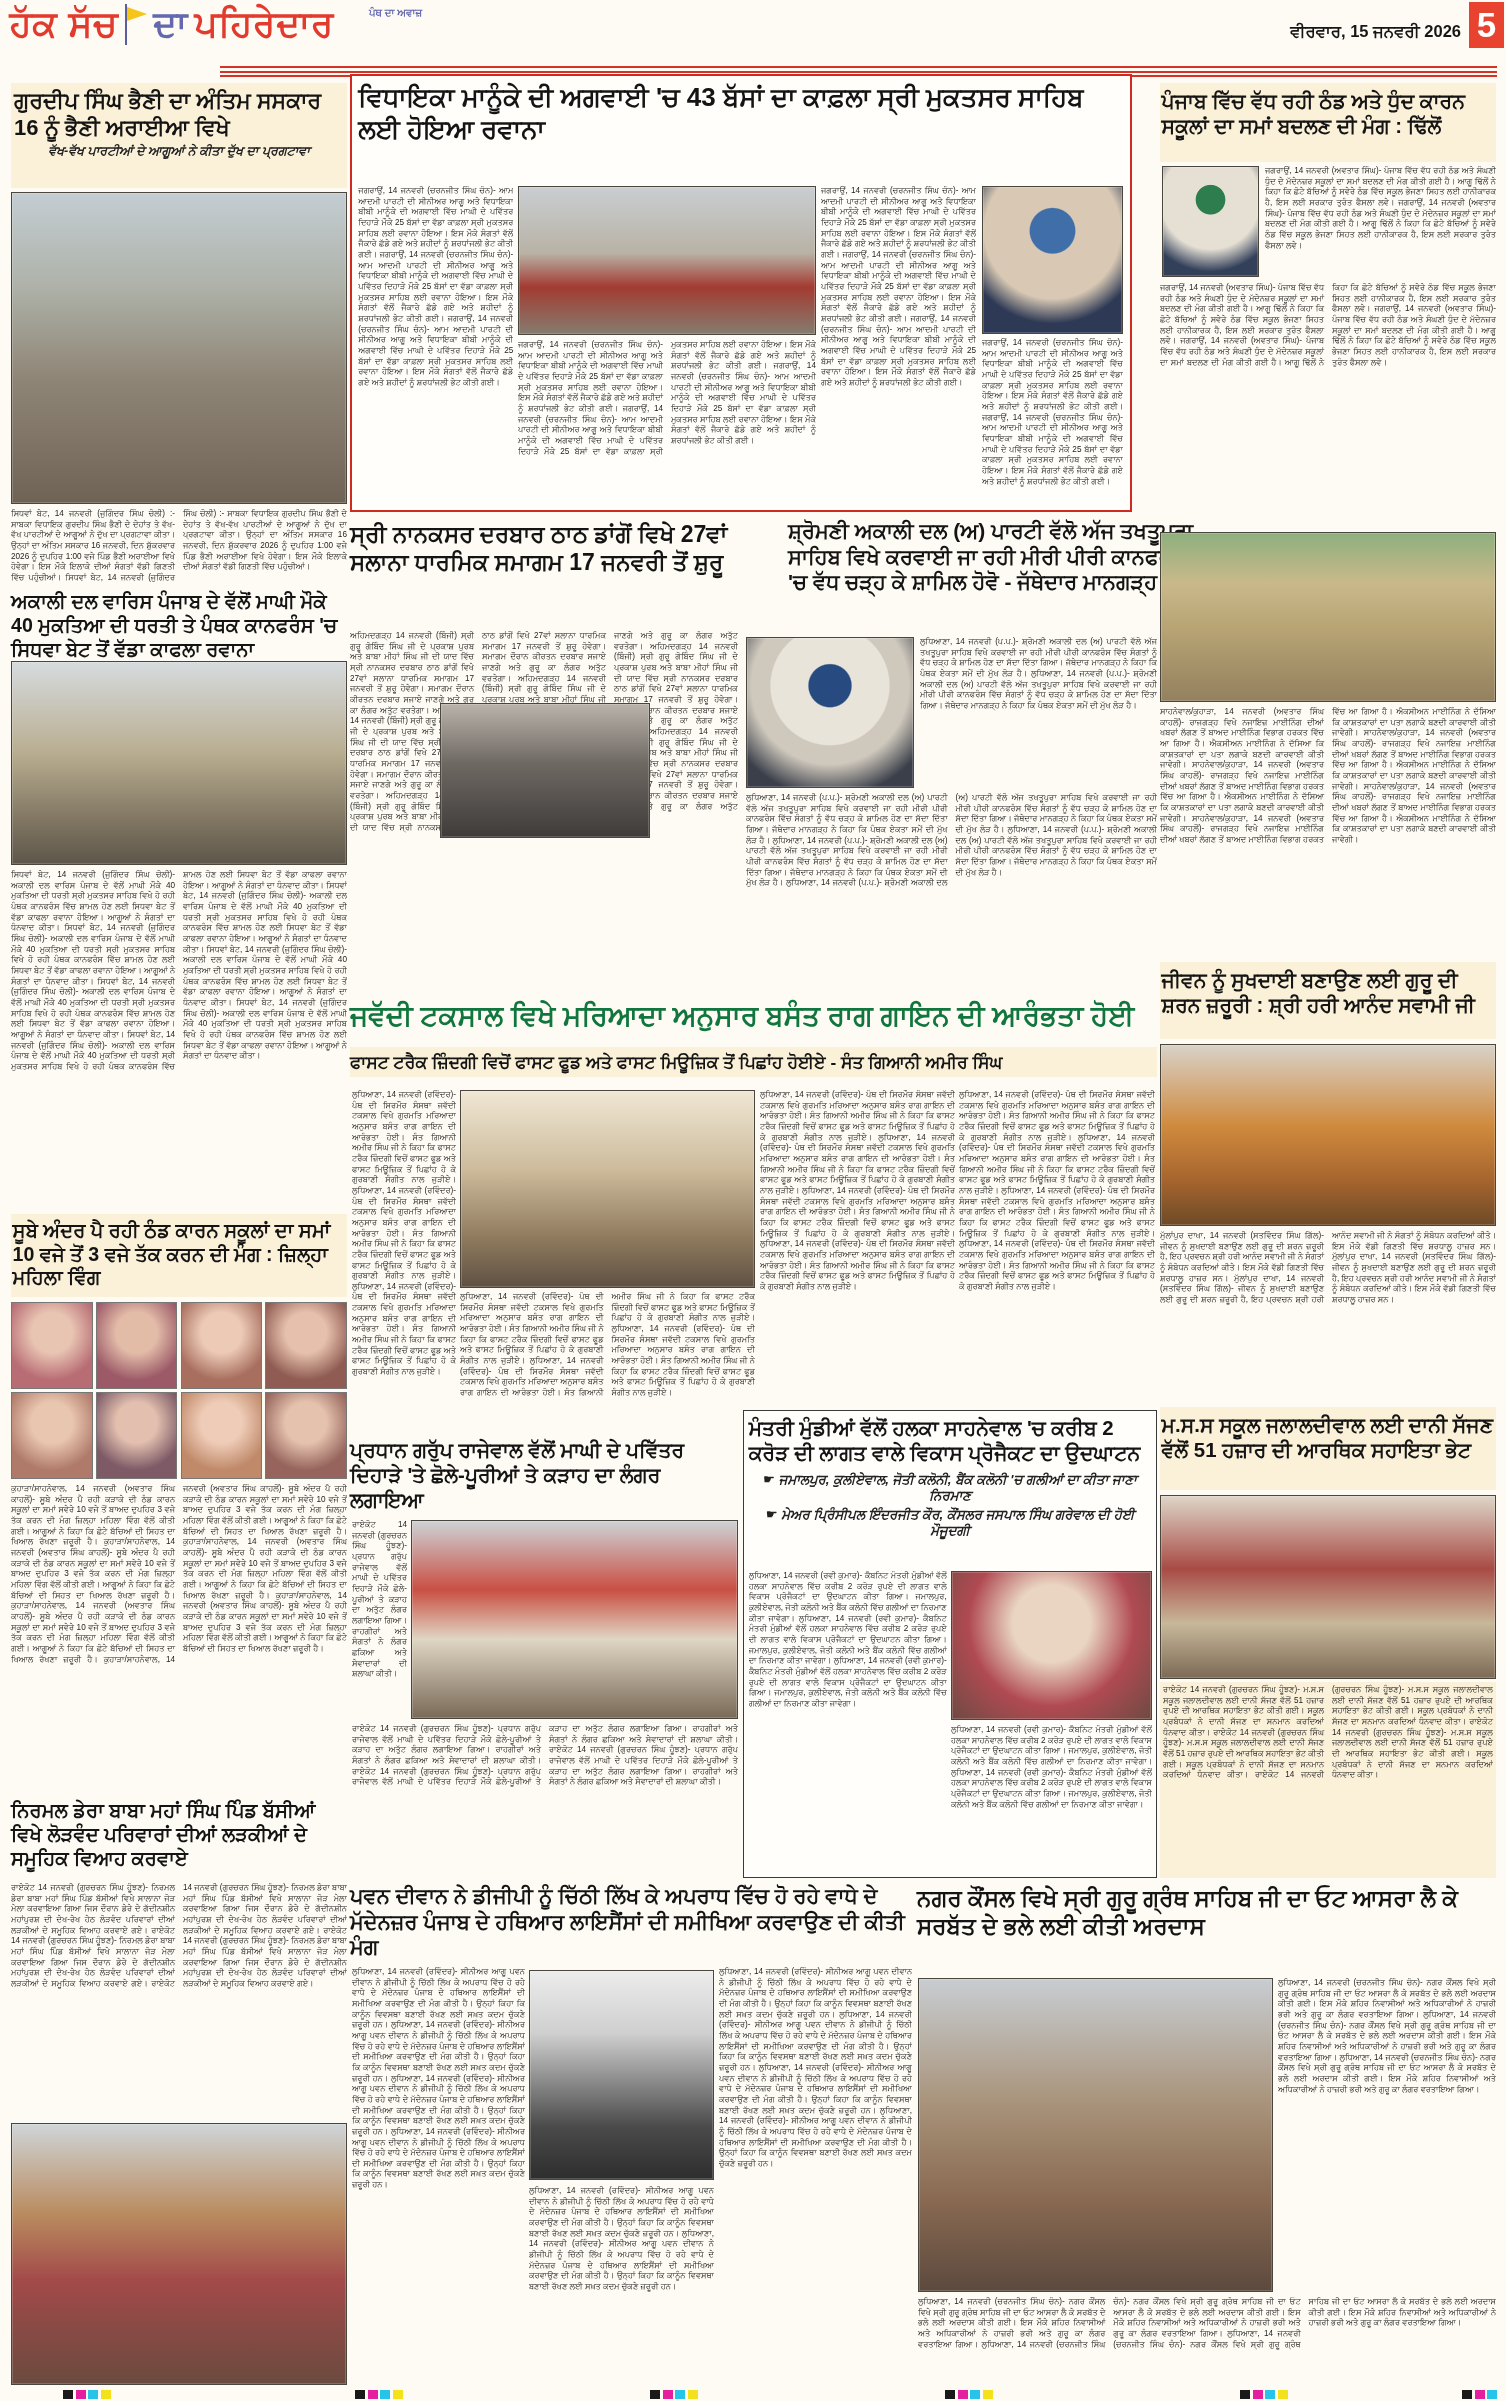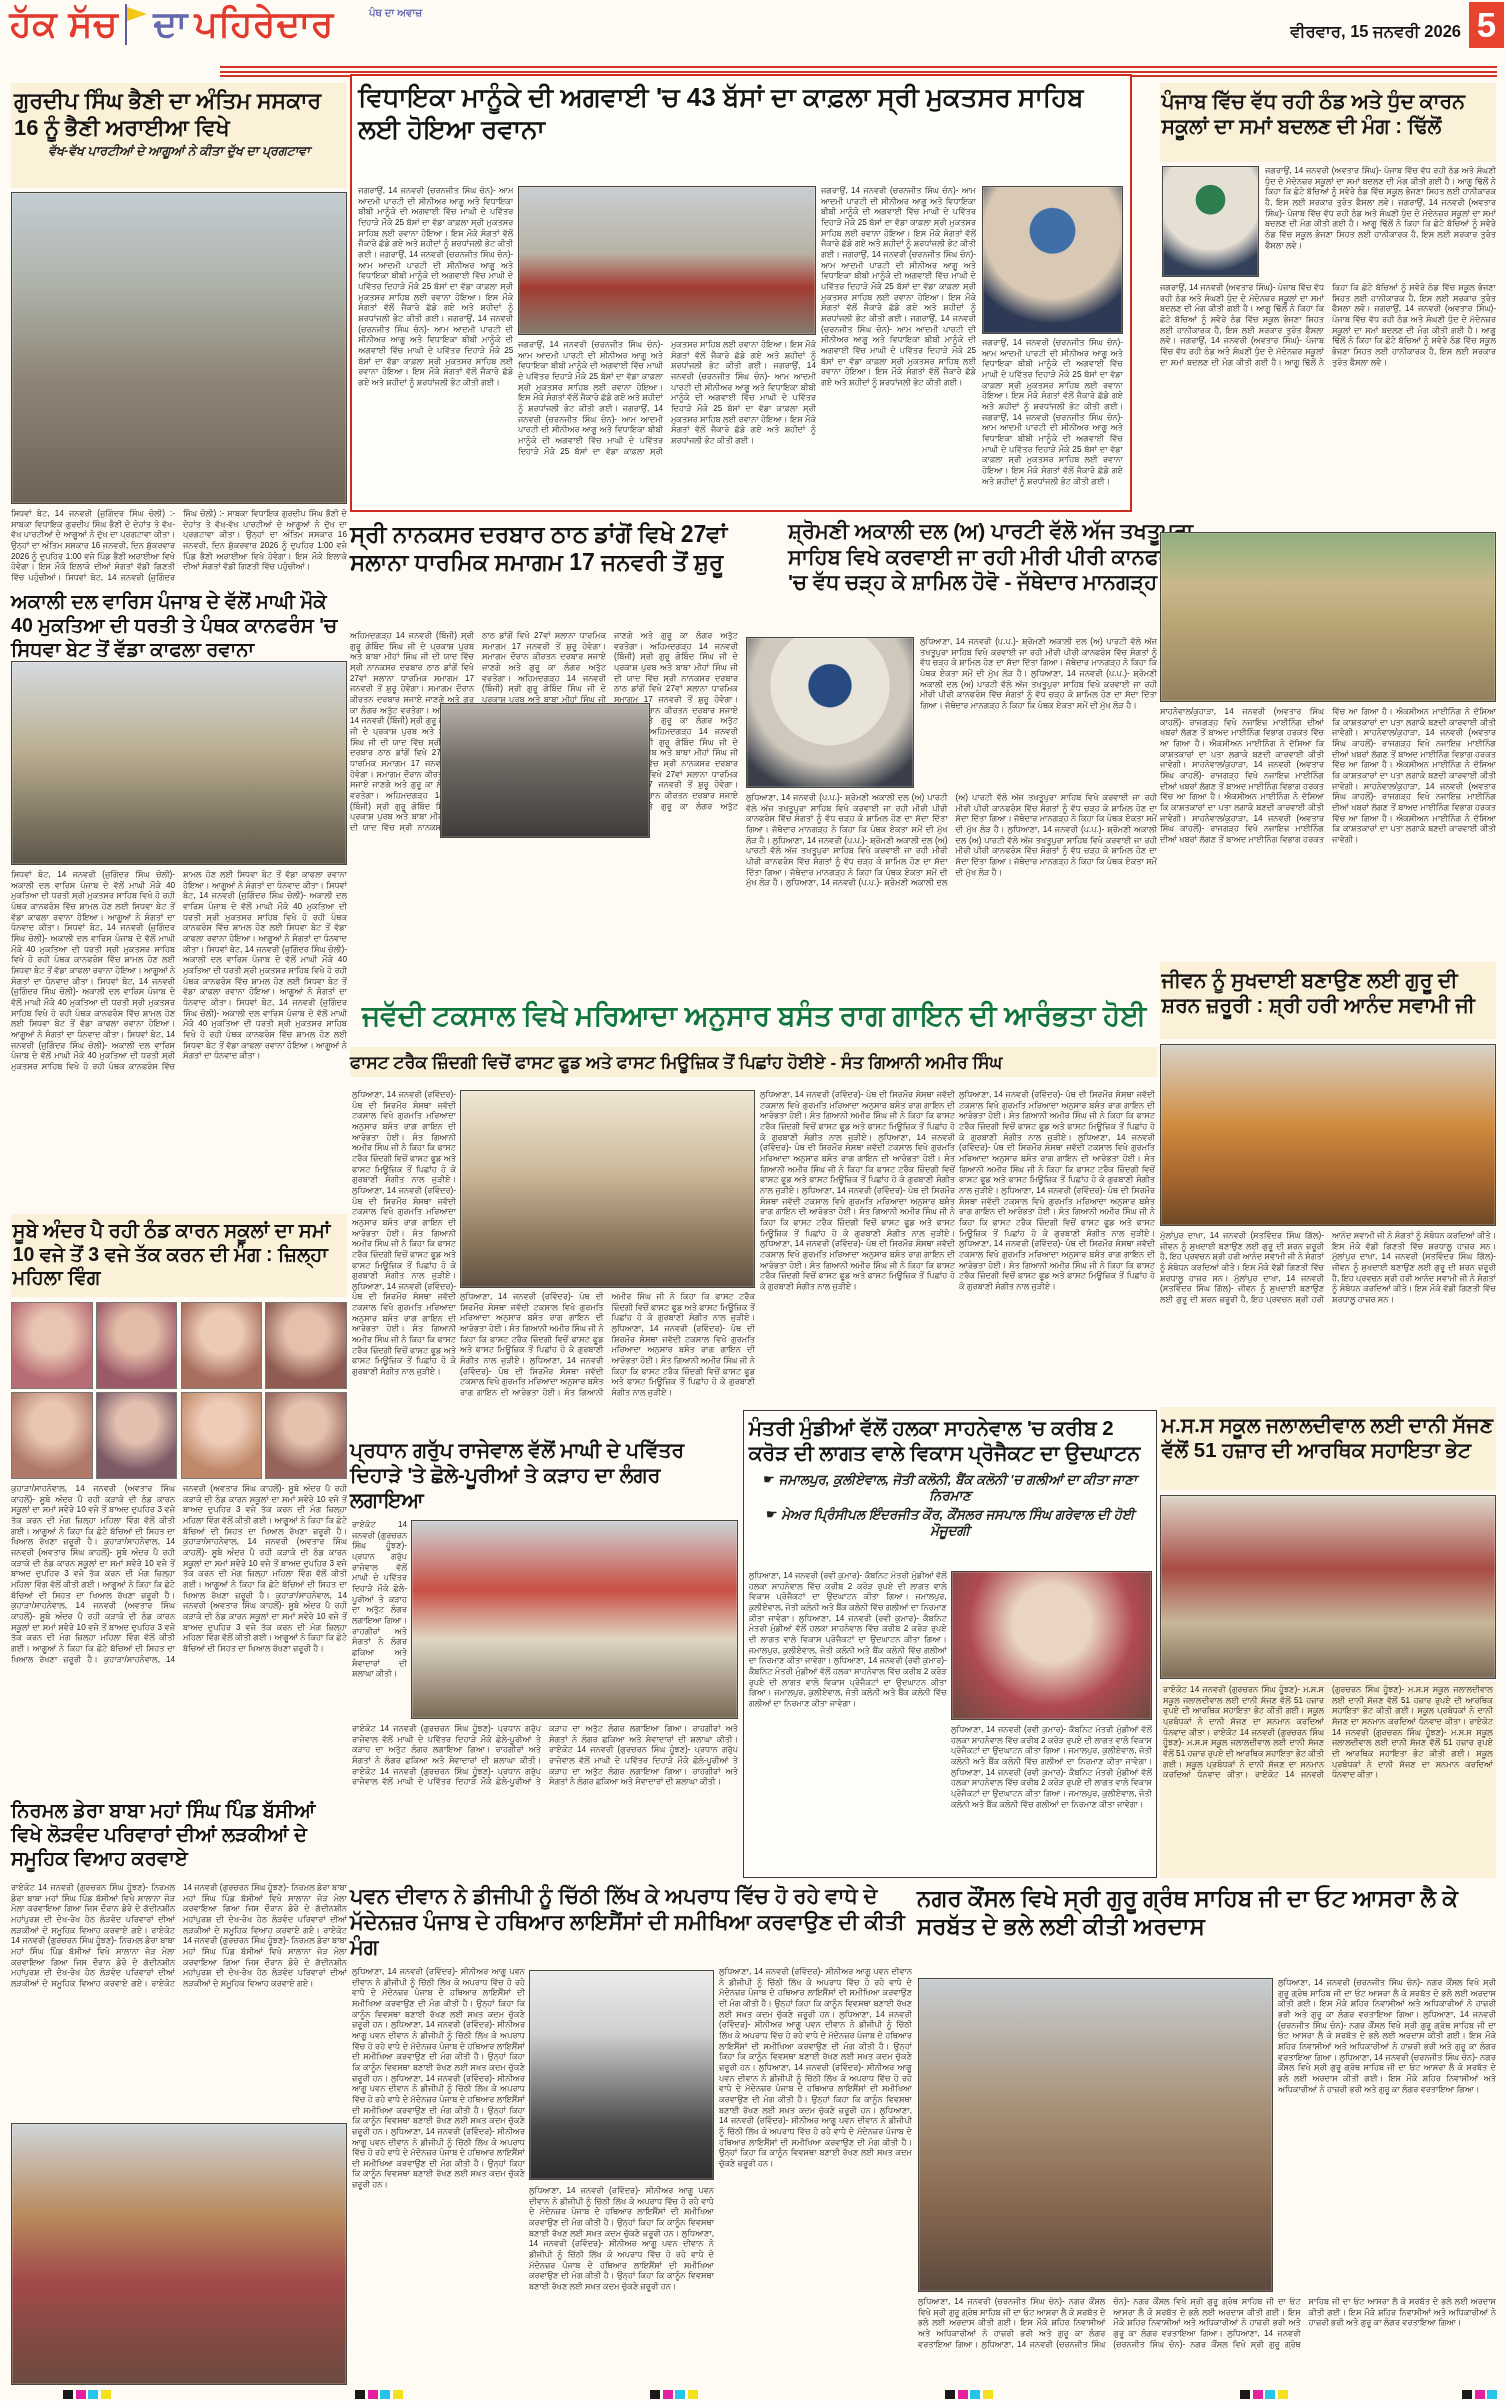--- a/index.html
+++ b/index.html
@@ -91,21 +91,21 @@
 
   <div class="abs head" style="left:350px;top:520px;width:388px;font-size:23px;">ਸ੍ਰੀ ਨਾਨਕਸਰ ਦਰਬਾਰ ਠਾਠ ਡਾਂਗੋਂ ਵਿਖੇ 27ਵਾਂ ਸਲਾਨਾ ਧਾਰਮਿਕ ਸਮਾਗਮ 17 ਜਨਵਰੀ ਤੋਂ ਸ਼ੁਰੂ</div>
   <div class="abs body-text cols3" style="left:350px;top:631px;width:388px;height:363px;">ਅਹਿਮਦਗੜ੍ਹ 14 ਜਨਵਰੀ (ਬਿੰਜੀ) ਸ੍ਰੀ ਗੁਰੂ ਗੋਬਿੰਦ ਸਿੰਘ ਜੀ ਦੇ ਪ੍ਰਕਾਸ਼ ਪੁਰਬ ਅਤੇ ਬਾਬਾ ਮੀਹਾਂ ਸਿੰਘ ਜੀ ਦੀ ਯਾਦ ਵਿੱਚ ਸ੍ਰੀ ਨਾਨਕਸਰ ਦਰਬਾਰ ਠਾਠ ਡਾਂਗੋਂ ਵਿਖੇ 27ਵਾਂ ਸਲਾਨਾ ਧਾਰਮਿਕ ਸਮਾਗਮ 17 ਜਨਵਰੀ ਤੋਂ ਸ਼ੁਰੂ ਹੋਵੇਗਾ। ਸਮਾਗਮ ਦੌਰਾਨ ਕੀਰਤਨ ਦਰਬਾਰ ਸਜਾਏ ਜਾਣਗੇ ਅਤੇ ਗੁਰੂ ਕਾ ਲੰਗਰ ਅਤੁੱਟ ਵਰਤੇਗਾ।  ਅਹਿਮਦਗੜ੍ਹ 14 ਜਨਵਰੀ (ਬਿੰਜੀ) ਸ੍ਰੀ ਗੁਰੂ ਗੋਬਿੰਦ ਸਿੰਘ ਜੀ ਦੇ ਪ੍ਰਕਾਸ਼ ਪੁਰਬ ਅਤੇ ਬਾਬਾ ਮੀਹਾਂ ਸਿੰਘ ਜੀ ਦੀ ਯਾਦ ਵਿੱਚ ਸ੍ਰੀ ਨਾਨਕਸਰ ਦਰਬਾਰ ਠਾਠ ਡਾਂਗੋਂ ਵਿਖੇ 27ਵਾਂ ਸਲਾਨਾ ਧਾਰਮਿਕ ਸਮਾਗਮ 17 ਜਨਵਰੀ ਤੋਂ ਸ਼ੁਰੂ ਹੋਵੇਗਾ। ਸਮਾਗਮ ਦੌਰਾਨ ਕੀਰਤਨ ਦਰਬਾਰ ਸਜਾਏ ਜਾਣਗੇ ਅਤੇ ਗੁਰੂ ਕਾ ਲੰਗਰ ਅਤੁੱਟ ਵਰਤੇਗਾ।  ਅਹਿਮਦਗੜ੍ਹ 14 ਜਨਵਰੀ (ਬਿੰਜੀ) ਸ੍ਰੀ ਗੁਰੂ ਗੋਬਿੰਦ ਸਿੰਘ ਜੀ ਦੇ ਪ੍ਰਕਾਸ਼ ਪੁਰਬ ਅਤੇ ਬਾਬਾ ਮੀਹਾਂ ਸਿੰਘ ਜੀ ਦੀ ਯਾਦ ਵਿੱਚ ਸ੍ਰੀ ਨਾਨਕਸਰ ਦਰਬਾਰ ਠਾਠ ਡਾਂਗੋਂ ਵਿਖੇ 27ਵਾਂ ਸਲਾਨਾ ਧਾਰਮਿਕ ਸਮਾਗਮ 17 ਜਨਵਰੀ ਤੋਂ ਸ਼ੁਰੂ ਹੋਵੇਗਾ। ਸਮਾਗਮ ਦੌਰਾਨ ਕੀਰਤਨ ਦਰਬਾਰ ਸਜਾਏ ਜਾਣਗੇ ਅਤੇ ਗੁਰੂ ਕਾ ਲੰਗਰ ਅਤੁੱਟ ਵਰਤੇਗਾ।  ਅਹਿਮਦਗੜ੍ਹ 14 ਜਨਵਰੀ (ਬਿੰਜੀ) ਸ੍ਰੀ ਗੁਰੂ ਗੋਬਿੰਦ ਸਿੰਘ ਜੀ ਦੇ ਪ੍ਰਕਾਸ਼ ਪੁਰਬ ਅਤੇ ਬਾਬਾ ਮੀਹਾਂ ਸਿੰਘ ਜੀ ਦੀ ਯਾਦ ਵਿੱਚ ਸ੍ਰੀ ਨਾਨਕਸਰ ਦਰਬਾਰ ਠਾਠ ਡਾਂਗੋਂ ਵਿਖੇ 27ਵਾਂ ਸਲਾਨਾ ਧਾਰਮਿਕ ਸਮਾਗਮ 17 ਜਨਵਰੀ ਤੋਂ ਸ਼ੁਰੂ ਹੋਵੇਗਾ। ਸਮਾਗਮ ਦੌਰਾਨ ਕੀਰਤਨ ਦਰਬਾਰ ਸਜਾਏ ਜਾਣਗੇ ਅਤੇ ਗੁਰੂ ਕਾ ਲੰਗਰ ਅਤੁੱਟ ਵਰਤੇਗਾ।  ਅਹਿਮਦਗੜ੍ਹ 14 ਜਨਵਰੀ (ਬਿੰਜੀ) ਸ੍ਰੀ ਗੁਰੂ ਗੋਬਿੰਦ ਸਿੰਘ ਜੀ ਦੇ ਪ੍ਰਕਾਸ਼ ਪੁਰਬ ਅਤੇ ਬਾਬਾ ਮੀਹਾਂ ਸਿੰਘ ਜੀ ਦੀ ਯਾਦ ਵਿੱਚ ਸ੍ਰੀ ਨਾਨਕਸਰ ਦਰਬਾਰ ਠਾਠ ਡਾਂਗੋਂ ਵਿਖੇ 27ਵਾਂ ਸਲਾਨਾ ਧਾਰਮਿਕ ਸਮਾਗਮ 17 ਜਨਵਰੀ ਤੋਂ ਸ਼ੁਰੂ ਹੋਵੇਗਾ। ਸਮਾਗਮ ਦੌਰਾਨ ਕੀਰਤਨ ਦਰਬਾਰ ਸਜਾਏ ਜਾਣਗੇ ਅਤੇ ਗੁਰੂ ਕਾ ਲੰਗਰ ਅਤੁੱਟ ਵਰਤੇਗਾ।  ਅਹਿਮਦਗੜ੍ਹ 14 ਜਨਵਰੀ (ਬਿੰਜੀ) ਸ੍ਰੀ ਗੁਰੂ ਗੋਬਿੰਦ ਸਿੰਘ ਜੀ ਦੇ ਪ੍ਰਕਾਸ਼ ਪੁਰਬ ਅਤੇ ਬਾਬਾ ਮੀਹਾਂ ਸਿੰਘ ਜੀ ਦੀ ਯਾਦ ਵਿੱਚ ਸ੍ਰੀ ਨਾਨਕਸਰ ਦਰਬਾਰ ਠਾਠ ਡਾਂਗੋਂ ਵਿਖੇ 27ਵਾਂ ਸਲਾਨਾ ਧਾਰਮਿਕ ਸਮਾਗਮ 17 ਜਨਵਰੀ ਤੋਂ ਸ਼ੁਰੂ ਹੋਵੇਗਾ। ਸਮਾਗਮ ਦੌਰਾਨ ਕੀਰਤਨ ਦਰਬਾਰ ਸਜਾਏ ਜਾਣਗੇ ਅਤੇ ਗੁਰੂ ਕਾ ਲੰਗਰ ਅਤੁੱਟ ਵਰਤੇਗਾ।  ਅਹਿਮਦਗੜ੍ਹ 14 ਜਨਵਰੀ (ਬਿੰਜੀ) ਸ੍ਰੀ ਗੁਰੂ ਗੋਬਿੰਦ ਸਿੰਘ ਜੀ ਦੇ ਪ੍ਰਕਾਸ਼ ਪੁਰਬ ਅਤੇ ਬਾਬਾ ਮੀਹਾਂ ਸਿੰਘ ਜੀ ਦੀ ਯਾਦ ਵਿੱਚ ਸ੍ਰੀ ਨਾਨਕਸਰ ਦਰਬਾਰ ਠਾਠ ਡਾਂਗੋਂ ਵਿਖੇ 27ਵਾਂ ਸਲਾਨਾ ਧਾਰਮਿਕ ਸਮਾਗਮ 17 ਜਨਵਰੀ ਤੋਂ ਸ਼ੁਰੂ ਹੋਵੇਗਾ। ਸਮਾਗਮ ਦੌਰਾਨ ਕੀਰਤਨ ਦਰਬਾਰ ਸਜਾਏ ਜਾਣਗੇ ਅਤੇ ਗੁਰੂ ਕਾ ਲੰਗਰ ਅਤੁੱਟ ਵਰਤੇਗਾ।  </div>
   <div class="abs photo" style="left:440px;top:703px;width:210px;height:135px;background:linear-gradient(180deg,#b9b3ab 0%,#6e6862 45%,#3e3c3a 100%);"></div>
 
   <div class="abs head" style="left:788px;top:518px;width:414px;font-size:21px;">ਸ਼੍ਰੋਮਣੀ ਅਕਾਲੀ ਦਲ (ਅ) ਪਾਰਟੀ ਵੱਲੋ ਅੱਜ ਤਖਤੂਪੁਰਾ ਸਾਹਿਬ ਵਿਖੇ ਕਰਵਾਈ ਜਾ ਰਹੀ ਮੀਰੀ ਪੀਰੀ ਕਾਨਫਰੰਸ 'ਚ ਵੱਧ ਚੜ੍ਹ ਕੇ ਸ਼ਾਮਿਲ ਹੋਵੋ - ਜੱਥੇਦਾਰ ਮਾਨਗੜ੍ਹ</div>
   <div class="abs photo" style="left:746px;top:637px;width:168px;height:151px;background:radial-gradient(circle at 50% 32%,#274a80 0 16%,#e9e4da 17% 45%,#cfc8bc 46% 60%,#3a3f4a 85%);"></div>
   <div class="abs body-text" style="left:920px;top:637px;width:237px;height:151px;">ਲੁਧਿਆਣਾ, 14 ਜਨਵਰੀ (ਪ.ਪ.)- ਸ਼੍ਰੋਮਣੀ ਅਕਾਲੀ ਦਲ (ਅ) ਪਾਰਟੀ ਵੱਲੋ ਅੱਜ ਤਖਤੂਪੁਰਾ ਸਾਹਿਬ ਵਿਖੇ ਕਰਵਾਈ ਜਾ ਰਹੀ ਮੀਰੀ ਪੀਰੀ ਕਾਨਫਰੰਸ ਵਿੱਚ ਸੰਗਤਾਂ ਨੂੰ ਵੱਧ ਚੜ੍ਹ ਕੇ ਸ਼ਾਮਿਲ ਹੋਣ ਦਾ ਸੱਦਾ ਦਿੱਤਾ ਗਿਆ। ਜੱਥੇਦਾਰ ਮਾਨਗੜ੍ਹ ਨੇ ਕਿਹਾ ਕਿ ਪੰਥਕ ਏਕਤਾ ਸਮੇਂ ਦੀ ਮੁੱਖ ਲੋੜ ਹੈ।  ਲੁਧਿਆਣਾ, 14 ਜਨਵਰੀ (ਪ.ਪ.)- ਸ਼੍ਰੋਮਣੀ ਅਕਾਲੀ ਦਲ (ਅ) ਪਾਰਟੀ ਵੱਲੋ ਅੱਜ ਤਖਤੂਪੁਰਾ ਸਾਹਿਬ ਵਿਖੇ ਕਰਵਾਈ ਜਾ ਰਹੀ ਮੀਰੀ ਪੀਰੀ ਕਾਨਫਰੰਸ ਵਿੱਚ ਸੰਗਤਾਂ ਨੂੰ ਵੱਧ ਚੜ੍ਹ ਕੇ ਸ਼ਾਮਿਲ ਹੋਣ ਦਾ ਸੱਦਾ ਦਿੱਤਾ ਗਿਆ। ਜੱਥੇਦਾਰ ਮਾਨਗੜ੍ਹ ਨੇ ਕਿਹਾ ਕਿ ਪੰਥਕ ਏਕਤਾ ਸਮੇਂ ਦੀ ਮੁੱਖ ਲੋੜ ਹੈ।  </div>
   <div class="abs body-text cols2" style="left:746px;top:793px;width:411px;height:201px;">ਲੁਧਿਆਣਾ, 14 ਜਨਵਰੀ (ਪ.ਪ.)- ਸ਼੍ਰੋਮਣੀ ਅਕਾਲੀ ਦਲ (ਅ) ਪਾਰਟੀ ਵੱਲੋ ਅੱਜ ਤਖਤੂਪੁਰਾ ਸਾਹਿਬ ਵਿਖੇ ਕਰਵਾਈ ਜਾ ਰਹੀ ਮੀਰੀ ਪੀਰੀ ਕਾਨਫਰੰਸ ਵਿੱਚ ਸੰਗਤਾਂ ਨੂੰ ਵੱਧ ਚੜ੍ਹ ਕੇ ਸ਼ਾਮਿਲ ਹੋਣ ਦਾ ਸੱਦਾ ਦਿੱਤਾ ਗਿਆ। ਜੱਥੇਦਾਰ ਮਾਨਗੜ੍ਹ ਨੇ ਕਿਹਾ ਕਿ ਪੰਥਕ ਏਕਤਾ ਸਮੇਂ ਦੀ ਮੁੱਖ ਲੋੜ ਹੈ।  ਲੁਧਿਆਣਾ, 14 ਜਨਵਰੀ (ਪ.ਪ.)- ਸ਼੍ਰੋਮਣੀ ਅਕਾਲੀ ਦਲ (ਅ) ਪਾਰਟੀ ਵੱਲੋ ਅੱਜ ਤਖਤੂਪੁਰਾ ਸਾਹਿਬ ਵਿਖੇ ਕਰਵਾਈ ਜਾ ਰਹੀ ਮੀਰੀ ਪੀਰੀ ਕਾਨਫਰੰਸ ਵਿੱਚ ਸੰਗਤਾਂ ਨੂੰ ਵੱਧ ਚੜ੍ਹ ਕੇ ਸ਼ਾਮਿਲ ਹੋਣ ਦਾ ਸੱਦਾ ਦਿੱਤਾ ਗਿਆ। ਜੱਥੇਦਾਰ ਮਾਨਗੜ੍ਹ ਨੇ ਕਿਹਾ ਕਿ ਪੰਥਕ ਏਕਤਾ ਸਮੇਂ ਦੀ ਮੁੱਖ ਲੋੜ ਹੈ।  ਲੁਧਿਆਣਾ, 14 ਜਨਵਰੀ (ਪ.ਪ.)- ਸ਼੍ਰੋਮਣੀ ਅਕਾਲੀ ਦਲ (ਅ) ਪਾਰਟੀ ਵੱਲੋ ਅੱਜ ਤਖਤੂਪੁਰਾ ਸਾਹਿਬ ਵਿਖੇ ਕਰਵਾਈ ਜਾ ਰਹੀ ਮੀਰੀ ਪੀਰੀ ਕਾਨਫਰੰਸ ਵਿੱਚ ਸੰਗਤਾਂ ਨੂੰ ਵੱਧ ਚੜ੍ਹ ਕੇ ਸ਼ਾਮਿਲ ਹੋਣ ਦਾ ਸੱਦਾ ਦਿੱਤਾ ਗਿਆ। ਜੱਥੇਦਾਰ ਮਾਨਗੜ੍ਹ ਨੇ ਕਿਹਾ ਕਿ ਪੰਥਕ ਏਕਤਾ ਸਮੇਂ ਦੀ ਮੁੱਖ ਲੋੜ ਹੈ।  ਲੁਧਿਆਣਾ, 14 ਜਨਵਰੀ (ਪ.ਪ.)- ਸ਼੍ਰੋਮਣੀ ਅਕਾਲੀ ਦਲ (ਅ) ਪਾਰਟੀ ਵੱਲੋ ਅੱਜ ਤਖਤੂਪੁਰਾ ਸਾਹਿਬ ਵਿਖੇ ਕਰਵਾਈ ਜਾ ਰਹੀ ਮੀਰੀ ਪੀਰੀ ਕਾਨਫਰੰਸ ਵਿੱਚ ਸੰਗਤਾਂ ਨੂੰ ਵੱਧ ਚੜ੍ਹ ਕੇ ਸ਼ਾਮਿਲ ਹੋਣ ਦਾ ਸੱਦਾ ਦਿੱਤਾ ਗਿਆ। ਜੱਥੇਦਾਰ ਮਾਨਗੜ੍ਹ ਨੇ ਕਿਹਾ ਕਿ ਪੰਥਕ ਏਕਤਾ ਸਮੇਂ ਦੀ ਮੁੱਖ ਲੋੜ ਹੈ।  </div>
 
-  <div class="abs head green-h" style="left:362px;top:999px;width:807px;font-size:28px;">ਜਵੱਦੀ ਟਕਸਾਲ ਵਿਖੇ ਮਰਿਆਦਾ ਅਨੁਸਾਰ ਬਸੰਤ ਰਾਗ ਗਾਇਨ ਦੀ ਆਰੰਭਤਾ ਹੋਈ</div>
+  <div class="abs head green-h" style="left:350px;top:999px;width:807px;font-size:28px;">ਜਵੱਦੀ ਟਕਸਾਲ ਵਿਖੇ ਮਰਿਆਦਾ ਅਨੁਸਾਰ ਬਸੰਤ ਰਾਗ ਗਾਇਨ ਦੀ ਆਰੰਭਤਾ ਹੋਈ</div>
   <div class="abs cream head" style="left:350px;top:1047px;width:807px;font-size:17.3px;padding:4.7px 0;">ਫਾਸਟ ਟਰੈਕ ਜ਼ਿੰਦਗੀ ਵਿਚੋਂ ਫਾਸਟ ਫੂਡ ਅਤੇ ਫਾਸਟ ਮਿਊਜ਼ਿਕ ਤੋਂ ਪਿਛਾਂਹ ਹੋਈਏ - ਸੰਤ ਗਿਆਨੀ ਅਮੀਰ ਸਿੰਘ</div>
   <div class="abs body-text" style="left:352px;top:1090px;width:104px;height:344px;">ਲੁਧਿਆਣਾ, 14 ਜਨਵਰੀ (ਰਵਿੰਦਰ)- ਪੰਥ ਦੀ ਸਿਰਮੌਰ ਸੰਸਥਾ ਜਵੱਦੀ ਟਕਸਾਲ ਵਿਖੇ ਗੁਰਮਤਿ ਮਰਿਆਦਾ ਅਨੁਸਾਰ ਬਸੰਤ ਰਾਗ ਗਾਇਨ ਦੀ ਆਰੰਭਤਾ ਹੋਈ। ਸੰਤ ਗਿਆਨੀ ਅਮੀਰ ਸਿੰਘ ਜੀ ਨੇ ਕਿਹਾ ਕਿ ਫਾਸਟ ਟਰੈਕ ਜ਼ਿੰਦਗੀ ਵਿਚੋਂ ਫਾਸਟ ਫੂਡ ਅਤੇ ਫਾਸਟ ਮਿਊਜ਼ਿਕ ਤੋਂ ਪਿਛਾਂਹ ਹੋ ਕੇ ਗੁਰਬਾਣੀ ਸੰਗੀਤ ਨਾਲ ਜੁੜੀਏ।  ਲੁਧਿਆਣਾ, 14 ਜਨਵਰੀ (ਰਵਿੰਦਰ)- ਪੰਥ ਦੀ ਸਿਰਮੌਰ ਸੰਸਥਾ ਜਵੱਦੀ ਟਕਸਾਲ ਵਿਖੇ ਗੁਰਮਤਿ ਮਰਿਆਦਾ ਅਨੁਸਾਰ ਬਸੰਤ ਰਾਗ ਗਾਇਨ ਦੀ ਆਰੰਭਤਾ ਹੋਈ। ਸੰਤ ਗਿਆਨੀ ਅਮੀਰ ਸਿੰਘ ਜੀ ਨੇ ਕਿਹਾ ਕਿ ਫਾਸਟ ਟਰੈਕ ਜ਼ਿੰਦਗੀ ਵਿਚੋਂ ਫਾਸਟ ਫੂਡ ਅਤੇ ਫਾਸਟ ਮਿਊਜ਼ਿਕ ਤੋਂ ਪਿਛਾਂਹ ਹੋ ਕੇ ਗੁਰਬਾਣੀ ਸੰਗੀਤ ਨਾਲ ਜੁੜੀਏ।  ਲੁਧਿਆਣਾ, 14 ਜਨਵਰੀ (ਰਵਿੰਦਰ)- ਪੰਥ ਦੀ ਸਿਰਮੌਰ ਸੰਸਥਾ ਜਵੱਦੀ ਟਕਸਾਲ ਵਿਖੇ ਗੁਰਮਤਿ ਮਰਿਆਦਾ ਅਨੁਸਾਰ ਬਸੰਤ ਰਾਗ ਗਾਇਨ ਦੀ ਆਰੰਭਤਾ ਹੋਈ। ਸੰਤ ਗਿਆਨੀ ਅਮੀਰ ਸਿੰਘ ਜੀ ਨੇ ਕਿਹਾ ਕਿ ਫਾਸਟ ਟਰੈਕ ਜ਼ਿੰਦਗੀ ਵਿਚੋਂ ਫਾਸਟ ਫੂਡ ਅਤੇ ਫਾਸਟ ਮਿਊਜ਼ਿਕ ਤੋਂ ਪਿਛਾਂਹ ਹੋ ਕੇ ਗੁਰਬਾਣੀ ਸੰਗੀਤ ਨਾਲ ਜੁੜੀਏ।  </div>
   <div class="abs photo" style="left:460px;top:1090px;width:295px;height:198px;background:linear-gradient(180deg,#efe7d4 0%,#cdbb9c 40%,#8f7a5e 75%,#5f5143 100%);"></div>
   <div class="abs body-text cols2" style="left:460px;top:1292px;width:295px;height:141px;">ਲੁਧਿਆਣਾ, 14 ਜਨਵਰੀ (ਰਵਿੰਦਰ)- ਪੰਥ ਦੀ ਸਿਰਮੌਰ ਸੰਸਥਾ ਜਵੱਦੀ ਟਕਸਾਲ ਵਿਖੇ ਗੁਰਮਤਿ ਮਰਿਆਦਾ ਅਨੁਸਾਰ ਬਸੰਤ ਰਾਗ ਗਾਇਨ ਦੀ ਆਰੰਭਤਾ ਹੋਈ। ਸੰਤ ਗਿਆਨੀ ਅਮੀਰ ਸਿੰਘ ਜੀ ਨੇ ਕਿਹਾ ਕਿ ਫਾਸਟ ਟਰੈਕ ਜ਼ਿੰਦਗੀ ਵਿਚੋਂ ਫਾਸਟ ਫੂਡ ਅਤੇ ਫਾਸਟ ਮਿਊਜ਼ਿਕ ਤੋਂ ਪਿਛਾਂਹ ਹੋ ਕੇ ਗੁਰਬਾਣੀ ਸੰਗੀਤ ਨਾਲ ਜੁੜੀਏ।  ਲੁਧਿਆਣਾ, 14 ਜਨਵਰੀ (ਰਵਿੰਦਰ)- ਪੰਥ ਦੀ ਸਿਰਮੌਰ ਸੰਸਥਾ ਜਵੱਦੀ ਟਕਸਾਲ ਵਿਖੇ ਗੁਰਮਤਿ ਮਰਿਆਦਾ ਅਨੁਸਾਰ ਬਸੰਤ ਰਾਗ ਗਾਇਨ ਦੀ ਆਰੰਭਤਾ ਹੋਈ। ਸੰਤ ਗਿਆਨੀ ਅਮੀਰ ਸਿੰਘ ਜੀ ਨੇ ਕਿਹਾ ਕਿ ਫਾਸਟ ਟਰੈਕ ਜ਼ਿੰਦਗੀ ਵਿਚੋਂ ਫਾਸਟ ਫੂਡ ਅਤੇ ਫਾਸਟ ਮਿਊਜ਼ਿਕ ਤੋਂ ਪਿਛਾਂਹ ਹੋ ਕੇ ਗੁਰਬਾਣੀ ਸੰਗੀਤ ਨਾਲ ਜੁੜੀਏ।  ਲੁਧਿਆਣਾ, 14 ਜਨਵਰੀ (ਰਵਿੰਦਰ)- ਪੰਥ ਦੀ ਸਿਰਮੌਰ ਸੰਸਥਾ ਜਵੱਦੀ ਟਕਸਾਲ ਵਿਖੇ ਗੁਰਮਤਿ ਮਰਿਆਦਾ ਅਨੁਸਾਰ ਬਸੰਤ ਰਾਗ ਗਾਇਨ ਦੀ ਆਰੰਭਤਾ ਹੋਈ। ਸੰਤ ਗਿਆਨੀ ਅਮੀਰ ਸਿੰਘ ਜੀ ਨੇ ਕਿਹਾ ਕਿ ਫਾਸਟ ਟਰੈਕ ਜ਼ਿੰਦਗੀ ਵਿਚੋਂ ਫਾਸਟ ਫੂਡ ਅਤੇ ਫਾਸਟ ਮਿਊਜ਼ਿਕ ਤੋਂ ਪਿਛਾਂਹ ਹੋ ਕੇ ਗੁਰਬਾਣੀ ਸੰਗੀਤ ਨਾਲ ਜੁੜੀਏ।  </div>
   <div class="abs body-text" style="left:760px;top:1090px;width:195px;height:344px;">ਲੁਧਿਆਣਾ, 14 ਜਨਵਰੀ (ਰਵਿੰਦਰ)- ਪੰਥ ਦੀ ਸਿਰਮੌਰ ਸੰਸਥਾ ਜਵੱਦੀ ਟਕਸਾਲ ਵਿਖੇ ਗੁਰਮਤਿ ਮਰਿਆਦਾ ਅਨੁਸਾਰ ਬਸੰਤ ਰਾਗ ਗਾਇਨ ਦੀ ਆਰੰਭਤਾ ਹੋਈ। ਸੰਤ ਗਿਆਨੀ ਅਮੀਰ ਸਿੰਘ ਜੀ ਨੇ ਕਿਹਾ ਕਿ ਫਾਸਟ ਟਰੈਕ ਜ਼ਿੰਦਗੀ ਵਿਚੋਂ ਫਾਸਟ ਫੂਡ ਅਤੇ ਫਾਸਟ ਮਿਊਜ਼ਿਕ ਤੋਂ ਪਿਛਾਂਹ ਹੋ ਕੇ ਗੁਰਬਾਣੀ ਸੰਗੀਤ ਨਾਲ ਜੁੜੀਏ।  ਲੁਧਿਆਣਾ, 14 ਜਨਵਰੀ (ਰਵਿੰਦਰ)- ਪੰਥ ਦੀ ਸਿਰਮੌਰ ਸੰਸਥਾ ਜਵੱਦੀ ਟਕਸਾਲ ਵਿਖੇ ਗੁਰਮਤਿ ਮਰਿਆਦਾ ਅਨੁਸਾਰ ਬਸੰਤ ਰਾਗ ਗਾਇਨ ਦੀ ਆਰੰਭਤਾ ਹੋਈ। ਸੰਤ ਗਿਆਨੀ ਅਮੀਰ ਸਿੰਘ ਜੀ ਨੇ ਕਿਹਾ ਕਿ ਫਾਸਟ ਟਰੈਕ ਜ਼ਿੰਦਗੀ ਵਿਚੋਂ ਫਾਸਟ ਫੂਡ ਅਤੇ ਫਾਸਟ ਮਿਊਜ਼ਿਕ ਤੋਂ ਪਿਛਾਂਹ ਹੋ ਕੇ ਗੁਰਬਾਣੀ ਸੰਗੀਤ ਨਾਲ ਜੁੜੀਏ।  ਲੁਧਿਆਣਾ, 14 ਜਨਵਰੀ (ਰਵਿੰਦਰ)- ਪੰਥ ਦੀ ਸਿਰਮੌਰ ਸੰਸਥਾ ਜਵੱਦੀ ਟਕਸਾਲ ਵਿਖੇ ਗੁਰਮਤਿ ਮਰਿਆਦਾ ਅਨੁਸਾਰ ਬਸੰਤ ਰਾਗ ਗਾਇਨ ਦੀ ਆਰੰਭਤਾ ਹੋਈ। ਸੰਤ ਗਿਆਨੀ ਅਮੀਰ ਸਿੰਘ ਜੀ ਨੇ ਕਿਹਾ ਕਿ ਫਾਸਟ ਟਰੈਕ ਜ਼ਿੰਦਗੀ ਵਿਚੋਂ ਫਾਸਟ ਫੂਡ ਅਤੇ ਫਾਸਟ ਮਿਊਜ਼ਿਕ ਤੋਂ ਪਿਛਾਂਹ ਹੋ ਕੇ ਗੁਰਬਾਣੀ ਸੰਗੀਤ ਨਾਲ ਜੁੜੀਏ।  ਲੁਧਿਆਣਾ, 14 ਜਨਵਰੀ (ਰਵਿੰਦਰ)- ਪੰਥ ਦੀ ਸਿਰਮੌਰ ਸੰਸਥਾ ਜਵੱਦੀ ਟਕਸਾਲ ਵਿਖੇ ਗੁਰਮਤਿ ਮਰਿਆਦਾ ਅਨੁਸਾਰ ਬਸੰਤ ਰਾਗ ਗਾਇਨ ਦੀ ਆਰੰਭਤਾ ਹੋਈ। ਸੰਤ ਗਿਆਨੀ ਅਮੀਰ ਸਿੰਘ ਜੀ ਨੇ ਕਿਹਾ ਕਿ ਫਾਸਟ ਟਰੈਕ ਜ਼ਿੰਦਗੀ ਵਿਚੋਂ ਫਾਸਟ ਫੂਡ ਅਤੇ ਫਾਸਟ ਮਿਊਜ਼ਿਕ ਤੋਂ ਪਿਛਾਂਹ ਹੋ ਕੇ ਗੁਰਬਾਣੀ ਸੰਗੀਤ ਨਾਲ ਜੁੜੀਏ।  </div>
   <div class="abs body-text" style="left:959px;top:1090px;width:196px;height:344px;">ਲੁਧਿਆਣਾ, 14 ਜਨਵਰੀ (ਰਵਿੰਦਰ)- ਪੰਥ ਦੀ ਸਿਰਮੌਰ ਸੰਸਥਾ ਜਵੱਦੀ ਟਕਸਾਲ ਵਿਖੇ ਗੁਰਮਤਿ ਮਰਿਆਦਾ ਅਨੁਸਾਰ ਬਸੰਤ ਰਾਗ ਗਾਇਨ ਦੀ ਆਰੰਭਤਾ ਹੋਈ। ਸੰਤ ਗਿਆਨੀ ਅਮੀਰ ਸਿੰਘ ਜੀ ਨੇ ਕਿਹਾ ਕਿ ਫਾਸਟ ਟਰੈਕ ਜ਼ਿੰਦਗੀ ਵਿਚੋਂ ਫਾਸਟ ਫੂਡ ਅਤੇ ਫਾਸਟ ਮਿਊਜ਼ਿਕ ਤੋਂ ਪਿਛਾਂਹ ਹੋ ਕੇ ਗੁਰਬਾਣੀ ਸੰਗੀਤ ਨਾਲ ਜੁੜੀਏ।  ਲੁਧਿਆਣਾ, 14 ਜਨਵਰੀ (ਰਵਿੰਦਰ)- ਪੰਥ ਦੀ ਸਿਰਮੌਰ ਸੰਸਥਾ ਜਵੱਦੀ ਟਕਸਾਲ ਵਿਖੇ ਗੁਰਮਤਿ ਮਰਿਆਦਾ ਅਨੁਸਾਰ ਬਸੰਤ ਰਾਗ ਗਾਇਨ ਦੀ ਆਰੰਭਤਾ ਹੋਈ। ਸੰਤ ਗਿਆਨੀ ਅਮੀਰ ਸਿੰਘ ਜੀ ਨੇ ਕਿਹਾ ਕਿ ਫਾਸਟ ਟਰੈਕ ਜ਼ਿੰਦਗੀ ਵਿਚੋਂ ਫਾਸਟ ਫੂਡ ਅਤੇ ਫਾਸਟ ਮਿਊਜ਼ਿਕ ਤੋਂ ਪਿਛਾਂਹ ਹੋ ਕੇ ਗੁਰਬਾਣੀ ਸੰਗੀਤ ਨਾਲ ਜੁੜੀਏ।  ਲੁਧਿਆਣਾ, 14 ਜਨਵਰੀ (ਰਵਿੰਦਰ)- ਪੰਥ ਦੀ ਸਿਰਮੌਰ ਸੰਸਥਾ ਜਵੱਦੀ ਟਕਸਾਲ ਵਿਖੇ ਗੁਰਮਤਿ ਮਰਿਆਦਾ ਅਨੁਸਾਰ ਬਸੰਤ ਰਾਗ ਗਾਇਨ ਦੀ ਆਰੰਭਤਾ ਹੋਈ। ਸੰਤ ਗਿਆਨੀ ਅਮੀਰ ਸਿੰਘ ਜੀ ਨੇ ਕਿਹਾ ਕਿ ਫਾਸਟ ਟਰੈਕ ਜ਼ਿੰਦਗੀ ਵਿਚੋਂ ਫਾਸਟ ਫੂਡ ਅਤੇ ਫਾਸਟ ਮਿਊਜ਼ਿਕ ਤੋਂ ਪਿਛਾਂਹ ਹੋ ਕੇ ਗੁਰਬਾਣੀ ਸੰਗੀਤ ਨਾਲ ਜੁੜੀਏ।  ਲੁਧਿਆਣਾ, 14 ਜਨਵਰੀ (ਰਵਿੰਦਰ)- ਪੰਥ ਦੀ ਸਿਰਮੌਰ ਸੰਸਥਾ ਜਵੱਦੀ ਟਕਸਾਲ ਵਿਖੇ ਗੁਰਮਤਿ ਮਰਿਆਦਾ ਅਨੁਸਾਰ ਬਸੰਤ ਰਾਗ ਗਾਇਨ ਦੀ ਆਰੰਭਤਾ ਹੋਈ। ਸੰਤ ਗਿਆਨੀ ਅਮੀਰ ਸਿੰਘ ਜੀ ਨੇ ਕਿਹਾ ਕਿ ਫਾਸਟ ਟਰੈਕ ਜ਼ਿੰਦਗੀ ਵਿਚੋਂ ਫਾਸਟ ਫੂਡ ਅਤੇ ਫਾਸਟ ਮਿਊਜ਼ਿਕ ਤੋਂ ਪਿਛਾਂਹ ਹੋ ਕੇ ਗੁਰਬਾਣੀ ਸੰਗੀਤ ਨਾਲ ਜੁੜੀਏ।  </div>
 
   <div class="abs head" style="left:350px;top:1438px;width:388px;font-size:20.4px;">ਪ੍ਰਧਾਨ ਗਰੁੱਪ ਰਾਜੇਵਾਲ ਵੱਲੋਂ ਮਾਘੀ ਦੇ ਪਵਿੱਤਰ ਦਿਹਾੜੇ 'ਤੇ ਛੋਲੇ-ਪੂਰੀਆਂ ਤੇ ਕੜਾਹ ਦਾ ਲੰਗਰ ਲਗਾਇਆ</div>
   <div class="abs body-text" style="left:352px;top:1520px;width:55px;height:199px;">ਰਾਏਕੋਟ 14 ਜਨਵਰੀ (ਗੁਰਚਰਨ ਸਿੰਘ ਹੂੰਝਣ)- ਪ੍ਰਧਾਨ ਗਰੁੱਪ ਰਾਜੇਵਾਲ ਵੱਲੋਂ ਮਾਘੀ ਦੇ ਪਵਿੱਤਰ ਦਿਹਾੜੇ ਮੌਕੇ ਛੋਲੇ-ਪੂਰੀਆਂ ਤੇ ਕੜਾਹ ਦਾ ਅਤੁੱਟ ਲੰਗਰ ਲਗਾਇਆ ਗਿਆ। ਰਾਹਗੀਰਾਂ ਅਤੇ ਸੰਗਤਾਂ ਨੇ ਲੰਗਰ ਛਕਿਆ ਅਤੇ ਸੇਵਾਦਾਰਾਂ ਦੀ ਸ਼ਲਾਘਾ ਕੀਤੀ।  </div>
   <div class="abs photo" style="left:411px;top:1520px;width:327px;height:199px;background:linear-gradient(180deg,#cdd3d6 0%,#c94f43 35%,#e0d6c4 60%,#7a6a58 100%);"></div>

